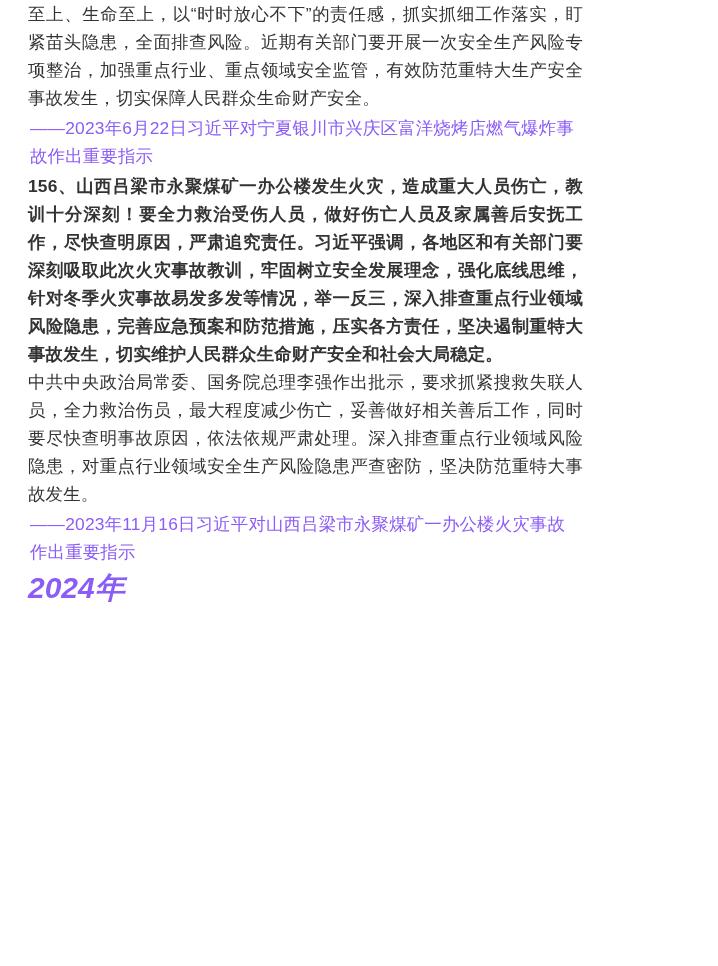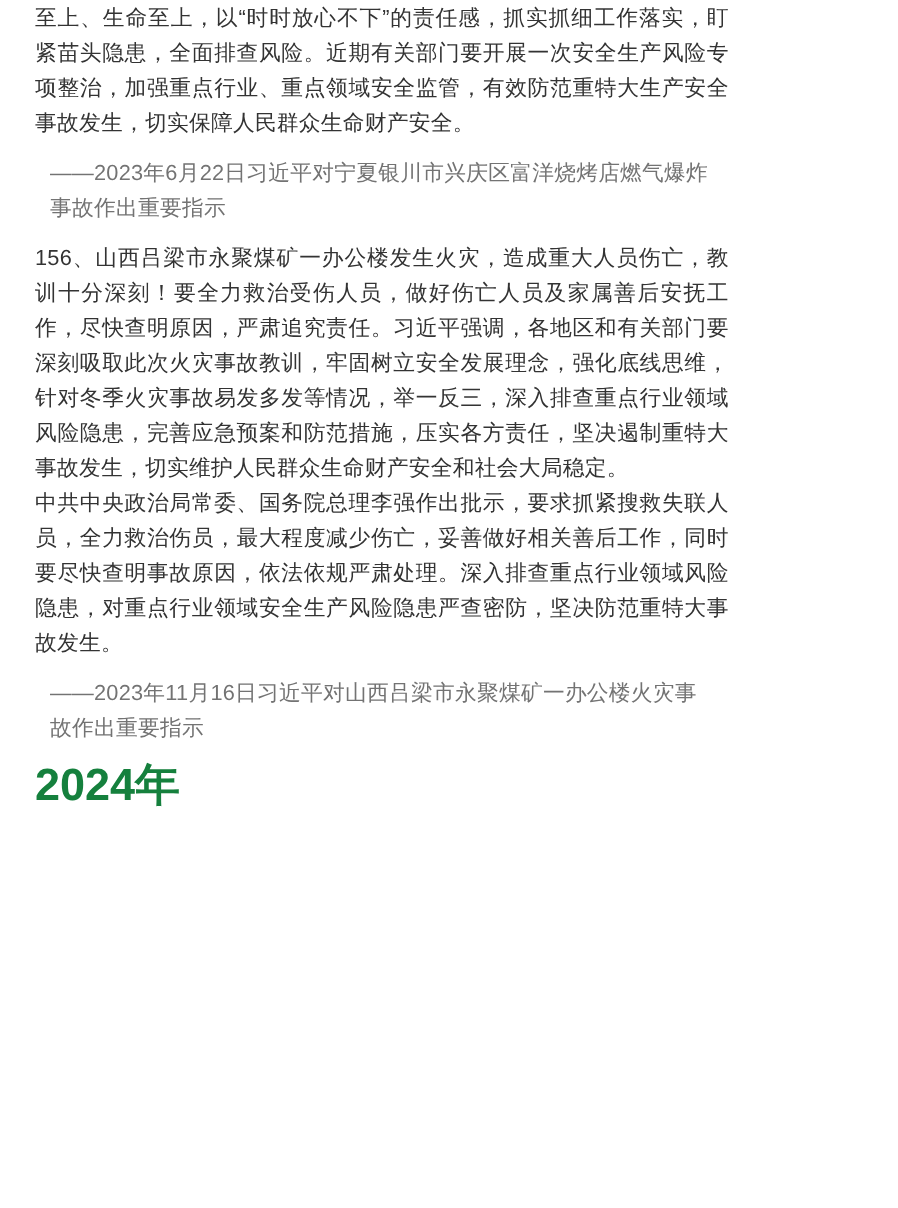--- a/index.html
+++ b/index.html
@@ -14,36 +14,37 @@
   .inner{padding:0 28px;}
   p.body{
     margin:0;
     font-size:17.4px;
     line-height:28px;
     text-align:justify;
     color:#333333;
     letter-spacing:0.2px;
   }
   p.attr{
-    margin:12px;
+    margin:2px;
     font-size:17.4px;
     line-height:28px;
-    color:#737373;
+    color:#8b5cf6;
     letter-spacing:0.2px;
   }
   h2.year{
     margin:0;
-    font-size:36px;
+    font-size:30px;
     line-height:40px;
     font-weight:700;
-    color:#15803d;
+    color:#8b5cf6;
+    font-style:italic;
   }
   .m-clip{margin-top:-15px;}
   .m-attr1{margin-top:18px;}
-  .m-p156{margin-top:28px;}
+  .m-p156{margin-top:28px;font-weight:bold;}
   .m-plq{margin-top:19px;}
   .m-attr2{margin-top:17px;}
   .m-year{margin-top:76px;}
   .m-p157{margin-top:27px;}
   .m-presp{margin-top:20px;}
 </style>
 </head>
 <body>
 
 <div class="page">

